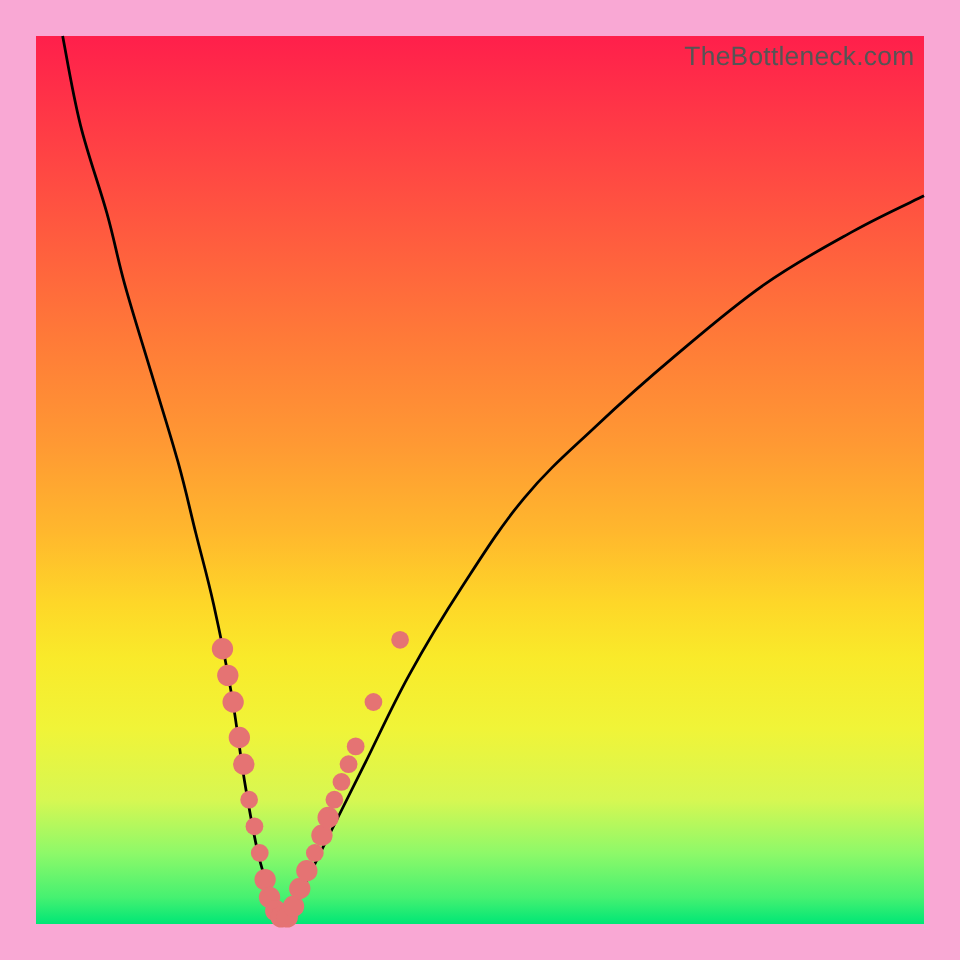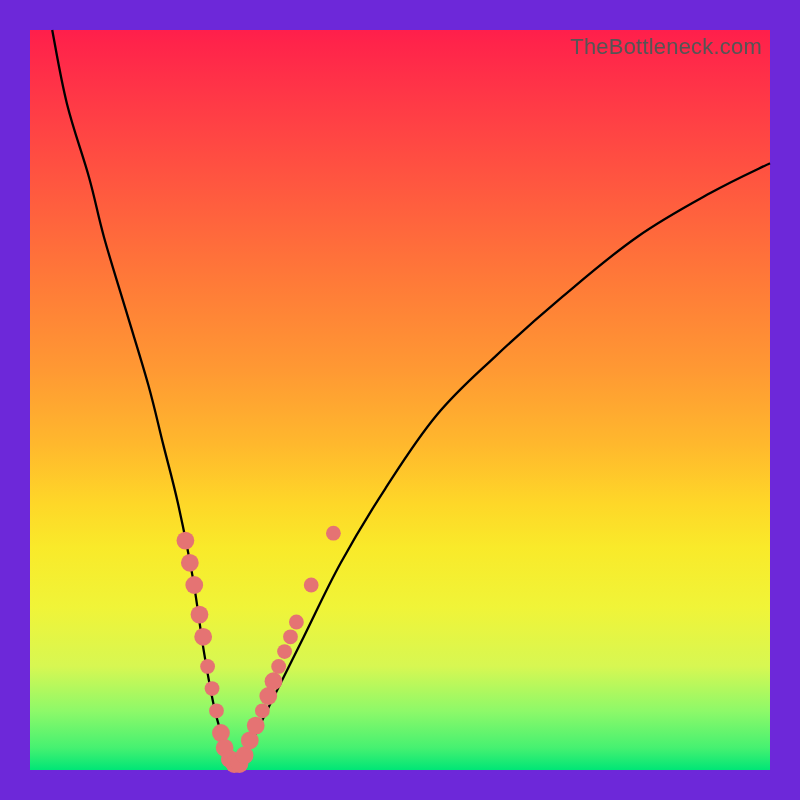--- a/index.html
+++ b/index.html
@@ -8,21 +8,21 @@
     width: 800px;
     height: 800px;
     overflow: hidden;
     background: #000;
     font-family: Arial, Helvetica, sans-serif;
   }
   .frame {
     position: relative;
     width: 800px;
     height: 800px;
-    background: #6d28d9;
+    background: #f9a8d4;
   }
   .plot-area {
     position: absolute;
     left: 30px;
     top: 30px;
     width: 740px;
     height: 740px;
     background: linear-gradient(
       to bottom,
       #ff1f4b 0%,

